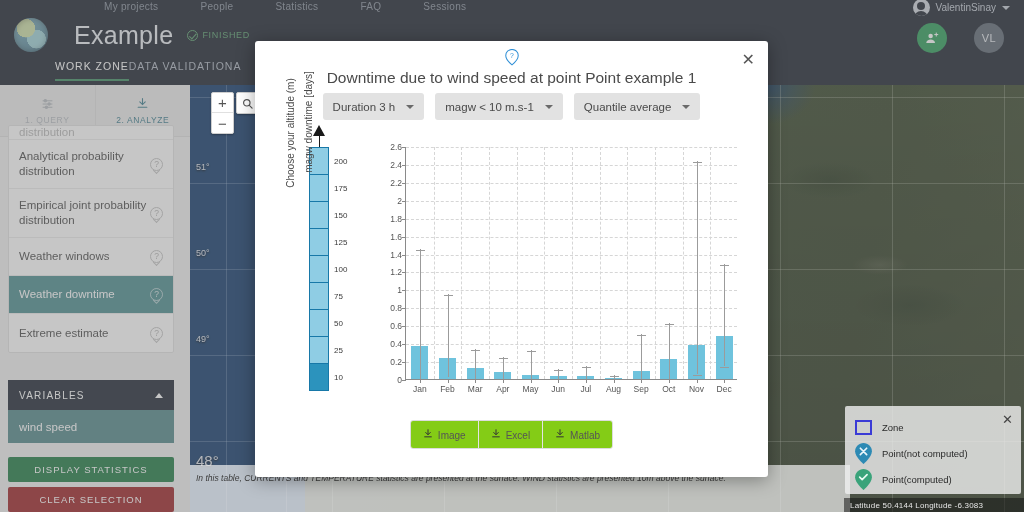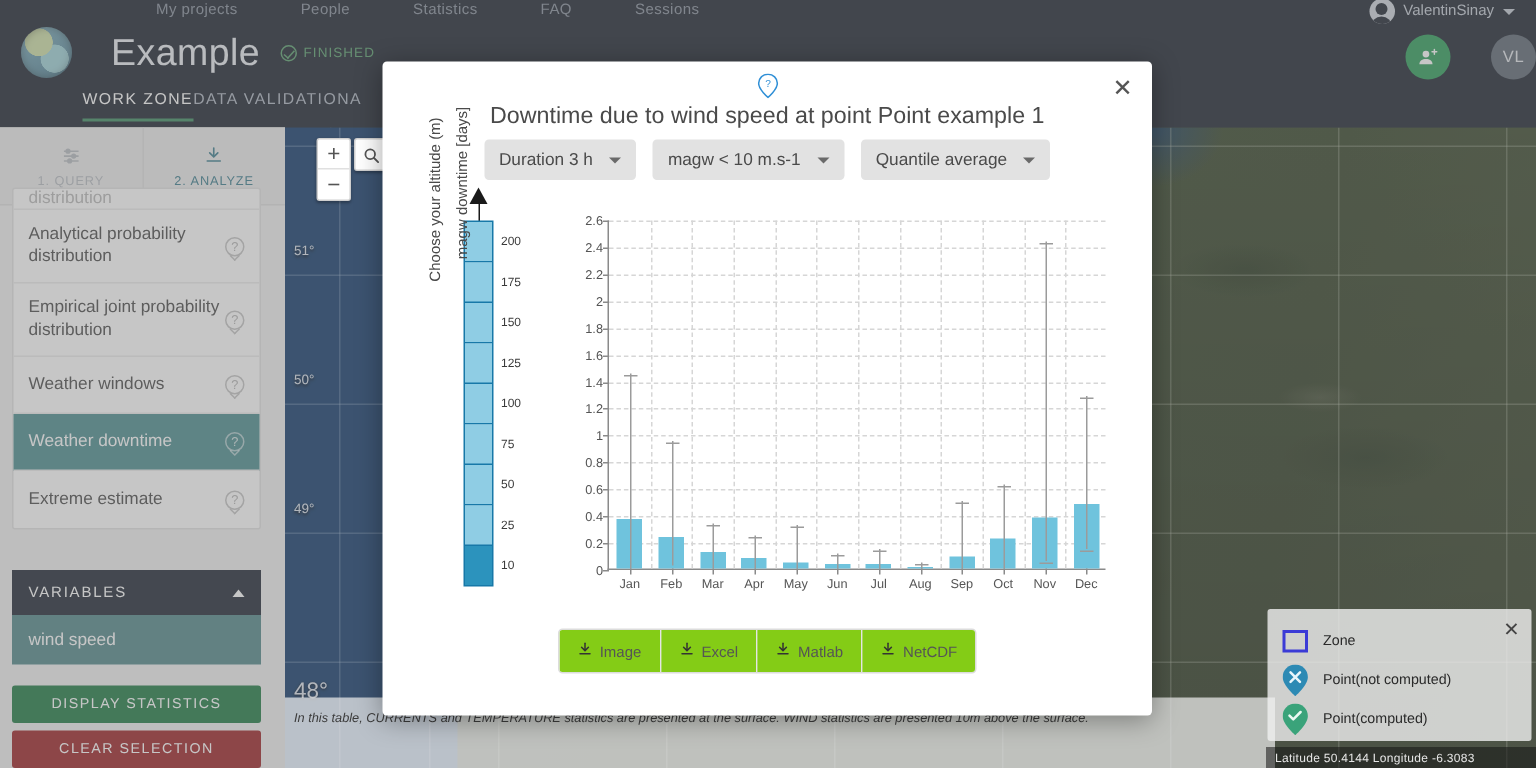--- a/index.html
+++ b/index.html
@@ -85,21 +85,21 @@
   .status-pill .chk {
     width: 11px; height: 11px; border-radius: 50%; border: 1.3px solid #5aa06f;
     position: relative;
   }
   .status-pill .chk::after {
     content: ""; position: absolute; left: 2.6px; top: 1px;
     width: 3px; height: 5.5px; border: solid #5aa06f;
     border-width: 0 1.3px 1.3px 0; transform: rotate(42deg);
   }
   .user-area {
-    position: absolute; right: 0; top: 0; height: 58px;
+    position: absolute; right: 20px; top: 0; height: 58px;
     display: flex; align-items: center; gap: 27px;
   }
   .user-name-row {
     position: absolute; right: 14px; top: -1px;
     display: flex; align-items: center; gap: 6px;
     color: #c3cad4; font-size: 10px;
   }
   .user-head {
     width: 17px; height: 17px; border-radius: 50%;
     background: radial-gradient(circle at 50% 33%, #e6e9ee 0 30%, transparent 31%), #e6e9ee;
@@ -787,25 +787,17 @@
             <span>Excel</span>
           </div>
           <div class="exp-btn">
             <span class="dl-ic"><svg width="10" height="11" viewBox="0 0 24 24" fill="none" stroke="#333" stroke-width="2.4" stroke-linecap="round" stroke-linejoin="round">
                 <path d="M12 3v11"></path>
                 <path d="M6.5 9.5L12 15l5.5-5.5"></path>
                 <line x1="4" y1="20" x2="20" y2="20"></line>
               </svg></span>
             <span>Matlab</span>
           </div>
-          <div class="exp-btn">
-            <span class="dl-ic"><svg width="10" height="11" viewBox="0 0 24 24" fill="none" stroke="#333" stroke-width="2.4" stroke-linecap="round" stroke-linejoin="round">
-                <path d="M12 3v11"></path>
-                <path d="M6.5 9.5L12 15l5.5-5.5"></path>
-                <line x1="4" y1="20" x2="20" y2="20"></line>
-              </svg></span>
-            <span>NetCDF</span>
-          </div>
         </div>
     </div>
   </div>
 
 </div>
 
 </body></html>

